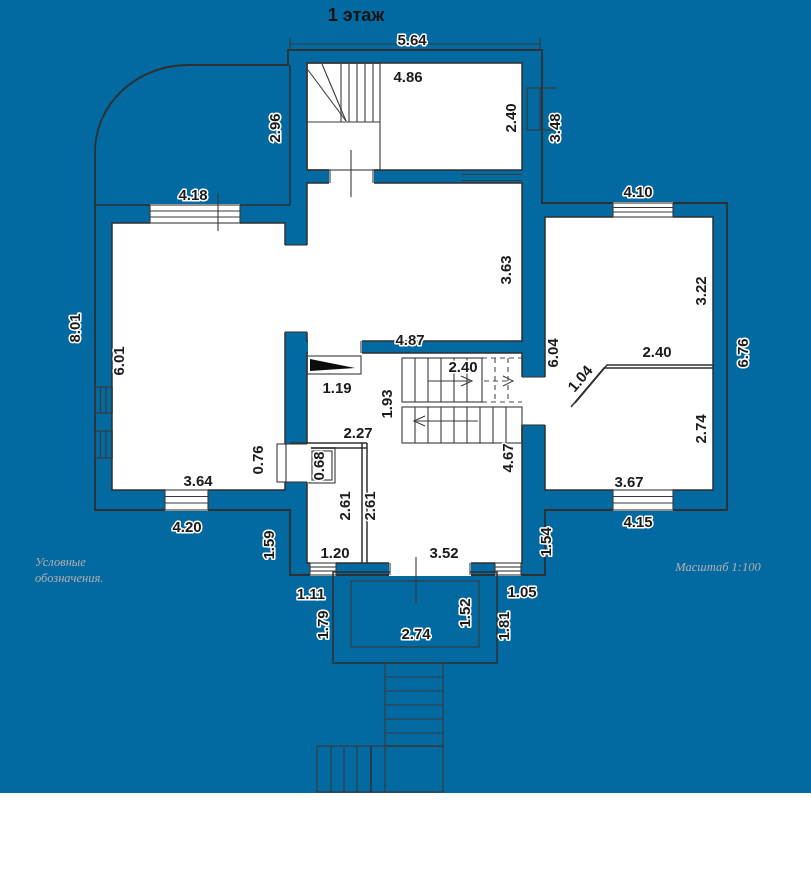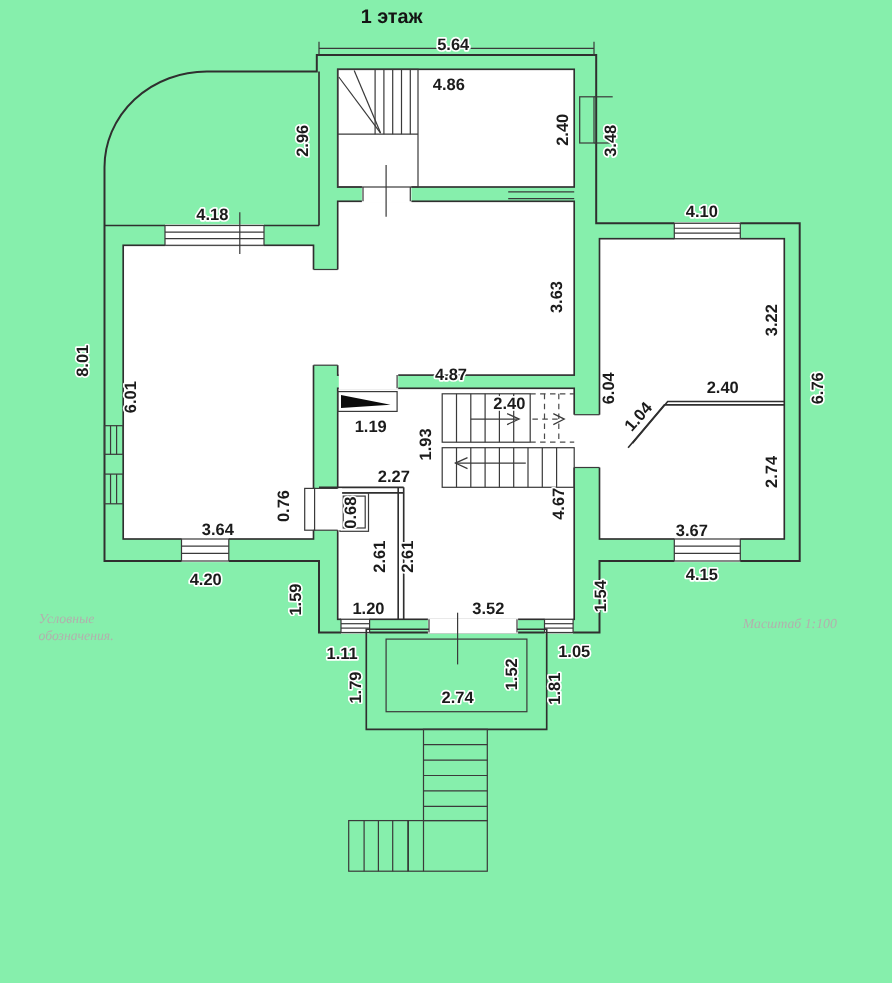--- a/index.html
+++ b/index.html
@@ -1,16 +1,16 @@
 <!DOCTYPE html>
 <html><head>
 <meta charset="utf-8">
 <style>
   html,body{margin:0;padding:0;background:#fff;}
-  .canvas{position:relative;width:811px;height:894px;background:#86efac;overflow:hidden;
+  .canvas{position:relative;width:811px;height:793px;background:#0369a1;overflow:hidden;
           font-family:"Liberation Sans",sans-serif;}
   svg{position:absolute;left:0;top:0;}
   .w   {stroke:#2f2f2f;stroke-width:1.8;fill:none;}
   .wl  {stroke:#2f2f2f;stroke-width:1.5;fill:none;}
   .room{stroke:#2f2f2f;stroke-width:1.5;fill:#ffffff;}
   .thin{stroke:#3a3a3a;stroke-width:1.1;fill:none;}
   .dash{stroke:#4a4a4a;stroke-width:1.1;fill:none;stroke-dasharray:5 4;}
   .patch{fill:#ffffff;stroke:none;}
   .dim{font-family:"Liberation Sans",sans-serif;font-size:15px;font-weight:700;fill:#1b1b1b;
        text-anchor:middle;paint-order:stroke;stroke:#ffffff;stroke-width:3px;stroke-linejoin:round;}

